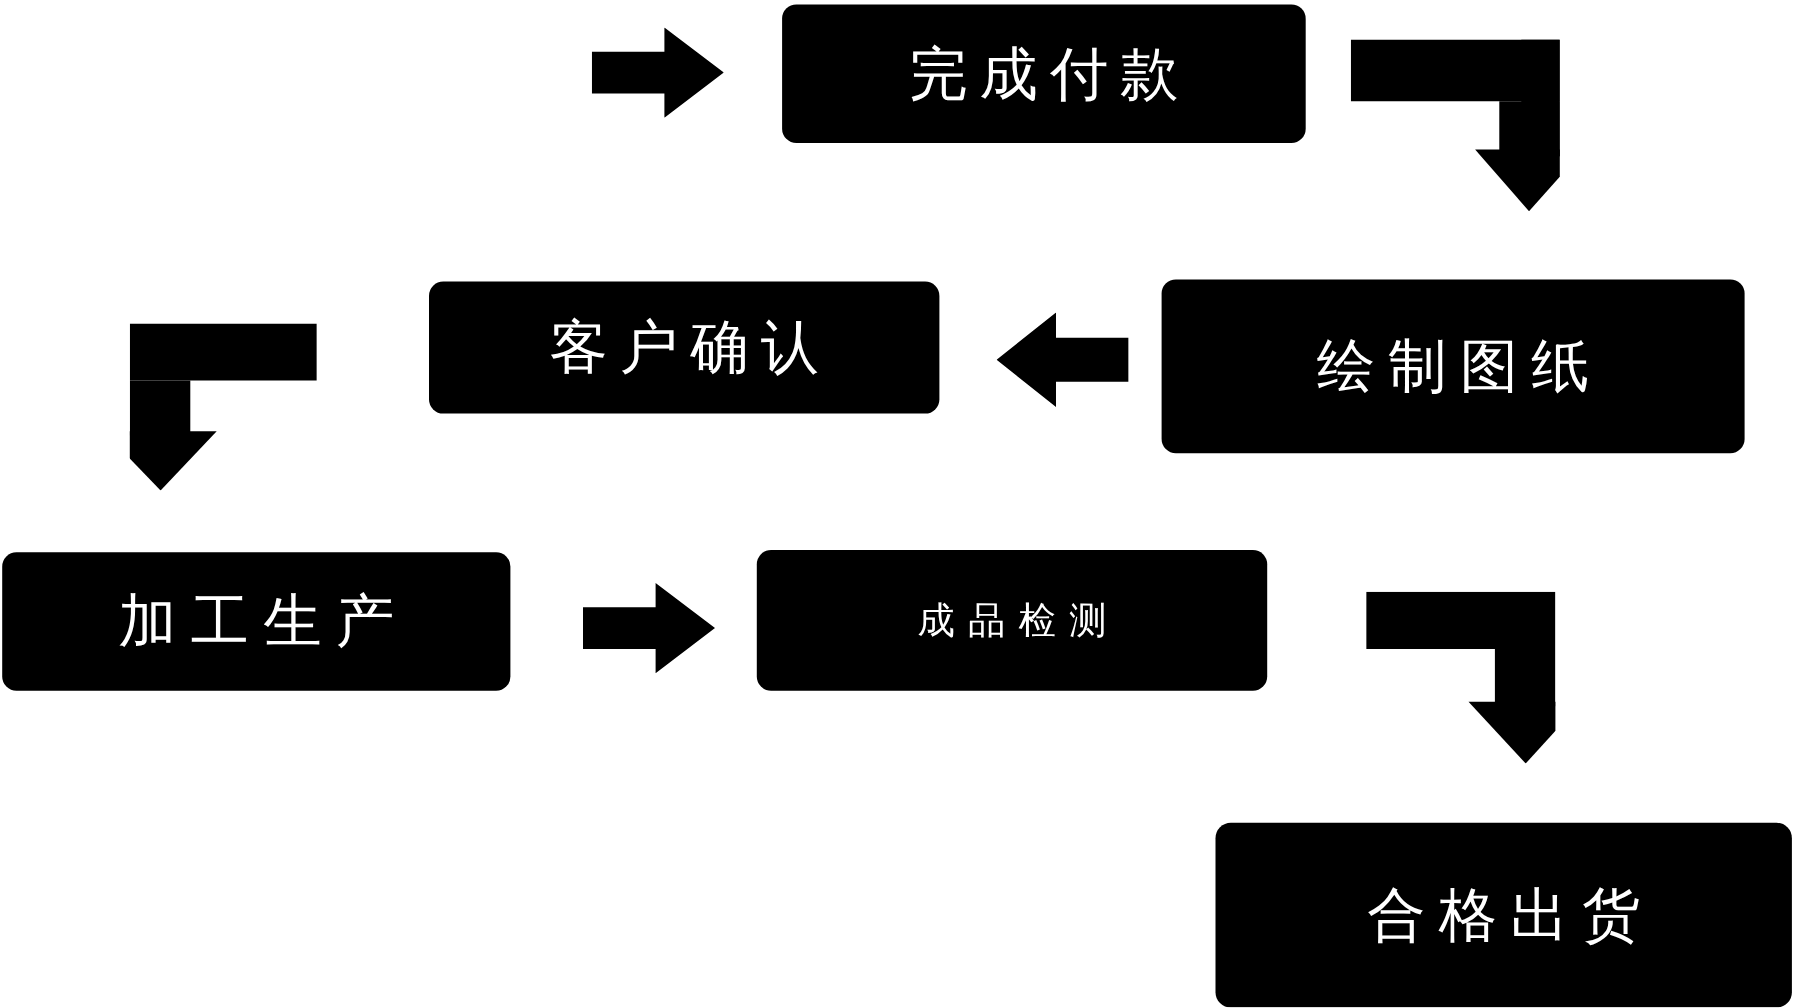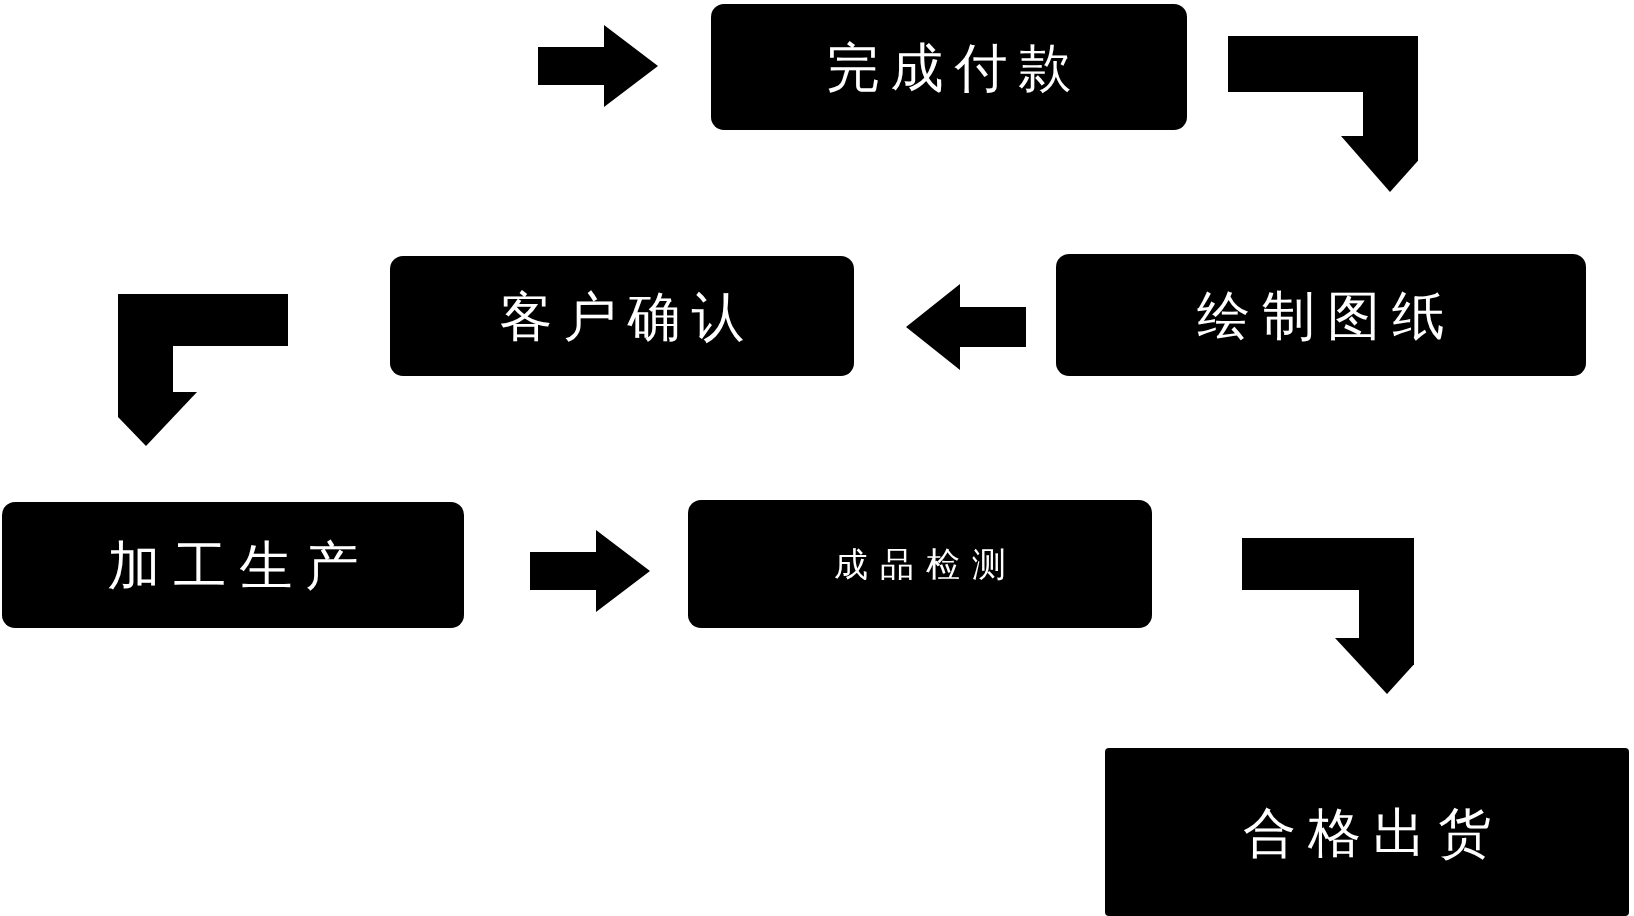--- a/index.html
+++ b/index.html
@@ -43,33 +43,33 @@
     width: 100%;
     height: 100%;
   }
   
   #node-0 { left: 2px;    top: 2px;   width: 462px; height: 128px; border-radius: 13px; }
   #node-0 .node-label { font-size: 59px; letter-spacing: 0px; }
 
   #node-1 { left: 711px;  top: 4px;   width: 476px; height: 126px; border-radius: 13px; }
   #node-1 .node-label { font-size: 53px; letter-spacing: 11px; text-indent: 11px; }
 
-  #node-2 { left: 1056px; top: 254px; width: 530px; height: 122px; border-radius: 13px; text-decoration: underline; }
+  #node-2 { left: 1056px; top: 254px; width: 530px; height: 158px; border-radius: 13px; text-decoration: underline; }
   #node-2 .node-label { font-size: 53px; letter-spacing: 12px; text-indent: 12px; }
 
   #node-3 { left: 390px;  top: 256px; width: 464px; height: 120px; border-radius: 13px; }
   #node-3 .node-label { font-size: 53px; letter-spacing: 11px; text-indent: 11px; }
 
   #node-4 { left: 2px;    top: 502px; width: 462px; height: 126px; border-radius: 13px; }
   #node-4 .node-label { font-size: 53px; letter-spacing: 13px; text-indent: 13px; }
 
   #node-5 { left: 688px;  top: 500px; width: 464px; height: 128px; border-radius: 13px; }
   #node-5 .node-label { font-size: 34px; letter-spacing: 12px; text-indent: 12px; }
 
-  #node-6 { left: 1105px; top: 748px; width: 524px; height: 168px; border-radius: 4px; }
+  #node-6 { left: 1105px; top: 748px; width: 524px; height: 168px; border-radius: 14px; }
   #node-6 .node-label { font-size: 53px; letter-spacing: 12px; text-indent: 12px; }
 
   
   #arrow-0 { left: 538px;  top: 25px;  width: 120px;  height: 82px; }
   #arrow-1 { left: 1228px; top: 36px;  width: 190px;  height: 156px; }
   #arrow-2 { left: 906px;  top: 284px; width: 120px;  height: 86px; }
   #arrow-3 { left: 118px;  top: 294px; width: 170px;  height: 152px; }
   #arrow-4 { left: 530px;  top: 530px; width: 120px;  height: 82px; }
   #arrow-5 { left: 1242px; top: 538px; width: 172px;  height: 156px; }
 </style>

